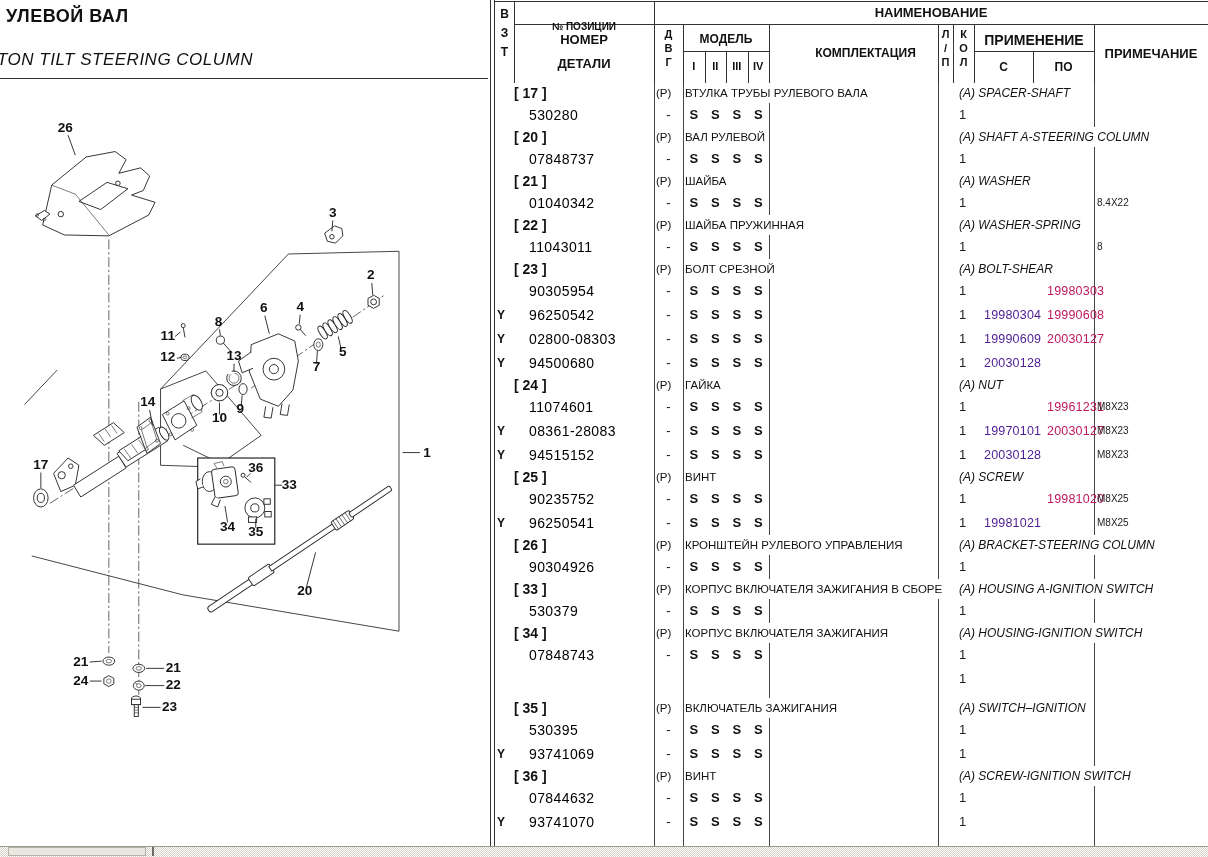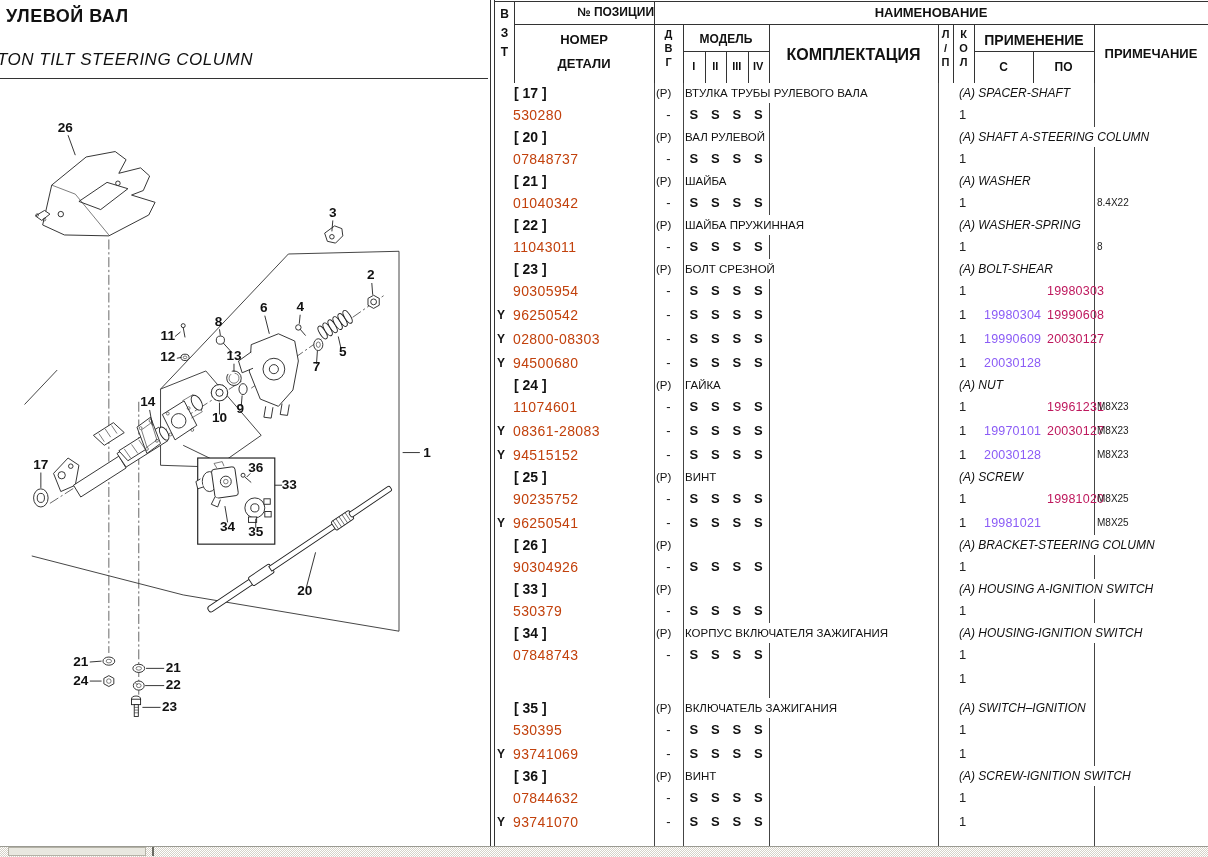--- a/index.html
+++ b/index.html
@@ -32,30 +32,30 @@
   .hc{position:absolute;text-align:center;font-weight:bold;white-space:pre-line;}
 
   
   #tbody{position:absolute;left:495px;top:83px;width:713px;height:764px;overflow:hidden;background:#fff;}
   .vr{position:absolute;top:0;height:100%;width:1px;background:#444;}
   .group{position:relative;}
   .group.gap{margin-top:7px;}
   .line{position:relative;height:24px;line-height:24px;}
   .line.head{height:20px;line-height:20px;}
   .flag{position:absolute;left:2px;font-weight:bold;font-size:12px;}
-  .part{position:absolute;left:18px;font-size:14px;color:#c2410c;letter-spacing:.4px;}
+  .part{position:absolute;left:34px;font-size:14px;color:#000000;letter-spacing:.4px;}
   .posn{position:absolute;left:19px;width:140px;text-align:left;font-weight:bold;font-size:14px;}
   .pfx{position:absolute;left:161px;font-size:11.5px;}
   .runame{position:absolute;left:190px;font-size:11.5px;background:#fff;padding-right:3px;white-space:nowrap;z-index:1;}
   .enname{position:absolute;left:464px;font-size:12px;font-style:italic;background:#fff;padding-right:4px;white-space:nowrap;z-index:1;}
   .dash{position:absolute;left:159px;width:29px;text-align:center;font-size:13px;}
   .models{position:absolute;left:188px;width:86px;display:flex;font-weight:bold;font-size:13px;}
   .models span{flex:1;text-align:center;}
   .qty{position:absolute;left:464px;font-size:13px;color:#222;}
-  .dfrom{position:absolute;left:489px;font-size:12.5px;color:#8b5cf6;letter-spacing:.2px;}
+  .dfrom{position:absolute;left:489px;font-size:12.5px;color:#4c1d95;letter-spacing:.2px;}
   .dto{position:absolute;left:552px;font-size:12.5px;color:#be185d;letter-spacing:.2px;}
   .note{position:absolute;left:602px;font-size:10px;color:#222;}
 
   
   #hscroll{position:absolute;left:0;bottom:0;width:1208px;height:10px;border-top:1px solid #9a9a92;
            background-image:conic-gradient(#ffffff 25%,#d6d2c8 0 50%,#ffffff 0 75%,#d6d2c8 0);
            background-size:2px 2px;}
   #hthumb{position:absolute;left:8px;top:0;width:138px;height:9px;background:#e9e8e0;
           border:1px solid #b4b2a6;box-sizing:border-box;}
   #htick{position:absolute;left:152px;top:0;width:2px;height:9px;background:#6b6b63;}
@@ -294,35 +294,35 @@
     <div class="hv" style="left:274px;top:23px;height:59px;"></div>
     <div class="hv" style="left:443px;top:23px;height:59px;"></div>
     <div class="hv" style="left:458px;top:23px;height:59px;"></div>
     <div class="hv" style="left:479px;top:23px;height:59px;"></div>
     <div class="hv" style="left:538px;top:50px;height:32px;"></div>
     <div class="hv" style="left:599px;top:23px;height:59px;"></div>
 
     <div class="hc" style="left:0;top:4px;width:19px;font-size:12px;line-height:19px;">В
 З
 Т</div>
-    <div class="hc" style="left:19px;top:4px;width:140px;font-size:12px;text-align:right;">№ ПОЗИЦИИ</div>
+    <div class="hc" style="left:19px;top:20px;width:140px;font-size:10px;">№ ПОЗИЦИИ</div>
     <div class="hc" style="left:19px;top:31px;width:140px;font-size:13px;">НОМЕР</div>
     <div class="hc" style="left:19px;top:55px;width:140px;font-size:13px;text-align:center;">ДЕТАЛИ</div>
     <div class="hc" style="left:159px;top:4px;width:554px;font-size:13px;">НАИМЕНОВАНИЕ</div>
     <div class="hc" style="left:159px;top:26px;width:29px;font-size:11px;line-height:14px;">Д
 В
 Г</div>
     <div class="hc" style="left:188px;top:31px;width:86px;font-size:12px;">МОДЕЛЬ</div>
     <div class="hc" style="left:188px;top:59px;width:86px;font-size:11px;display:flex;">
       <span style="flex:1">I</span>
       <span style="flex:1">II</span>
       <span style="flex:1">III</span>
       <span style="flex:1">IV</span>
     </div>
-    <div class="hc" style="left:274px;top:45px;width:169px;font-size:16px;">КОМПЛЕКТАЦИЯ</div>
+    <div class="hc" style="left:274px;top:45px;width:169px;font-size:12px;padding-left:12px;">КОМПЛЕКТАЦИЯ</div>
     <div class="hc" style="left:443px;top:26px;width:15px;font-size:11px;line-height:14px;">Л
 /
 П</div>
     <div class="hc" style="left:458px;top:26px;width:21px;font-size:11px;line-height:14px;">К
 О
 Л</div>
     <div class="hc" style="left:479px;top:31px;width:120px;font-size:14px;">ПРИМЕНЕНИЕ</div>
     <div class="hc" style="left:479px;top:59px;width:59px;font-size:12px;">С</div>
     <div class="hc" style="left:538px;top:59px;width:61px;font-size:12px;">ПО</div>
     <div class="hc" style="left:599px;top:45px;width:114px;font-size:13px;">ПРИМЕЧАНИЕ</div>
@@ -556,38 +556,40 @@
             </div>
             <span class="qty">1</span>
             <span class="dfrom">19981021</span>
             <span class="note">M8X25</span>
           </div>
         </div>
         <div class="group">
           <div class="line head">
             <span class="posn">[ 26 ]</span>
             <span class="pfx">(Р)</span>
+            <span class="runame">КРОНШТЕЙН РУЛЕВОГО УПРАВЛЕНИЯ</span>
             <span class="enname">(A) BRACKET-STEERING COLUMN</span>
           </div>
           <div class="line">
             <span class="part">90304926</span>
             <span class="dash">-</span>
             <div class="models">
               <span class="">S</span>
               <span class="">S</span>
               <span class="">S</span>
               <span class="">S</span>
             </div>
             <span class="qty">1</span>
           </div>
         </div>
         <div class="group">
           <div class="line head">
             <span class="posn">[ 33 ]</span>
             <span class="pfx">(Р)</span>
+            <span class="runame">КОРПУС ВКЛЮЧАТЕЛЯ ЗАЖИГАНИЯ В СБОРЕ</span>
             <span class="enname">(A) HOUSING A-IGNITION SWITCH</span>
           </div>
           <div class="line">
             <span class="part">530379</span>
             <span class="dash">-</span>
             <div class="models">
               <span class="">S</span>
               <span class="">S</span>
               <span class="">S</span>
               <span class="">S</span>

